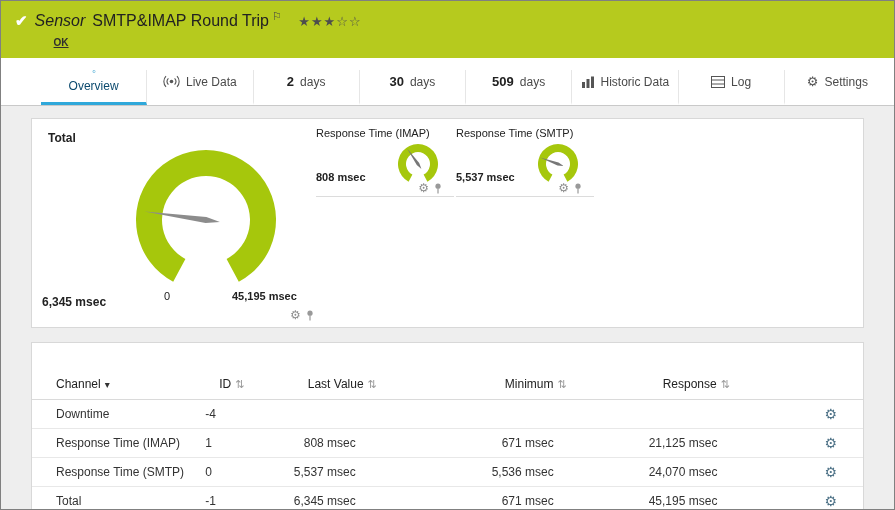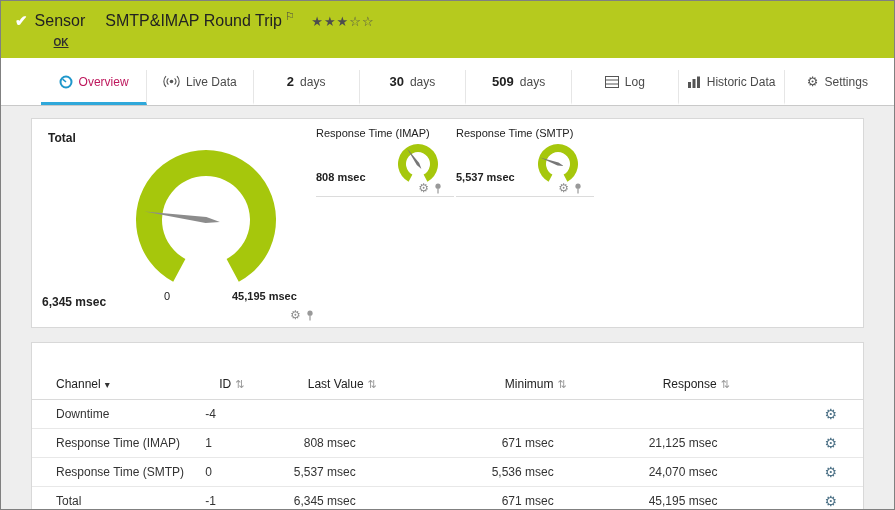--- a/index.html
+++ b/index.html
@@ -3,31 +3,31 @@
 <meta charset="utf-8">
 <style>
   * { margin:0; padding:0; box-sizing:border-box; }
   html,body { background:#fff; font-family:"Liberation Sans", sans-serif; }
   .page { width:895px; height:510px; border:1px solid #808080; background:#eeeeee; overflow:hidden; }
 
   
   .sensor-header { height:57px; background:#b6ca1e; display:flex; padding:9px 12px 0 12px; }
   .check-icon { color:#ffffff; font-size:15px; font-weight:bold; margin:2px 7px 0 2px; }
   .title-line { font-size:16px; color:#222; white-space:nowrap; }
-  .sensor-type { margin-right:20px; }
+  .sensor-type { font-style:italic; margin-right:7px; }
   .flag-icon { font-size:11px; color:#444; vertical-align:super; margin-left:3px; cursor:pointer; }
   .stars { font-size:13px; color:#4d4d4d; margin-left:12px; letter-spacing:1px; cursor:pointer; }
   .status-text { font-size:10px; font-weight:bold; color:#2e2e2e; margin:7px 0 0 19px;text-decoration:underline; }
 
   
   .tabstrip { background:#fff; display:flex; border-bottom:1px solid #c9c9c9; padding:12px 4px 0 40px; height:48px; }
   .tab { flex:1; display:flex; align-items:center; justify-content:center; gap:6px; font-size:12px; color:#4a4a4a;
          border-bottom:3px solid transparent; border-right:1px solid #e6e6e6; padding-bottom:9px; cursor:pointer; white-space:nowrap; }
   .tab:last-child { border-right:none; }
-  .tab.active { color:#be185d; border-bottom-color:#2fa8da; }
+  .tab.active { color:#0c4a6e; border-bottom-color:#2fa8da;flex-direction:column; }
   .tab .num { font-weight:bold; color:#222; font-size:13px; }
   .tab .glyph-icon { font-size:13px; color:#555; }
   .ticon { display:block; }
 
   
   .main { padding:12px 30px 0 30px; }
   .card { background:#fff; border:1px solid #d8d8d8; }
   .gauges-card { position:relative; height:210px; }
   .total-label { position:absolute; left:16px; top:12px; font-size:12px; font-weight:bold; color:#222; }
   .big-gauge { position:absolute; left:74px; top:26px; }
@@ -101,33 +101,33 @@
     <div class="tab">
       <span class="num">30</span>
       <span>days</span>
     </div>
     <div class="tab">
       <span class="num">509</span>
       <span>days</span>
     </div>
     <div class="tab">
       <svg class="ticon" width="14" height="12" viewBox="0 0 14 12">
+        <rect x="1" y="6" width="3" height="6" fill="#555"></rect>
+        <rect x="5.5" y="3" width="3" height="9" fill="#555"></rect>
+        <rect x="10" y="0.5" width="3" height="11.5" fill="#555"></rect>
+      </svg>
+      <span>Historic Data</span>
+    </div>
+    <div class="tab">
+      <svg class="ticon" width="14" height="12" viewBox="0 0 14 12">
         <rect x="0.5" y="0.5" width="13" height="11" fill="none" stroke="#555"></rect>
         <line x1="0.5" y1="4" x2="13.5" y2="4" stroke="#555"></line>
         <line x1="0.5" y1="8" x2="13.5" y2="8" stroke="#555"></line>
       </svg>
       <span>Log</span>
-    </div>
-    <div class="tab">
-      <svg class="ticon" width="14" height="12" viewBox="0 0 14 12">
-        <rect x="1" y="6" width="3" height="6" fill="#555"></rect>
-        <rect x="5.5" y="3" width="3" height="9" fill="#555"></rect>
-        <rect x="10" y="0.5" width="3" height="11.5" fill="#555"></rect>
-      </svg>
-      <span>Historic Data</span>
     </div>
     <div class="tab">
       <span class="glyph-icon">⚙</span>
       <span>Settings</span>
     </div>
   </div>
 
   <div class="main">
 
     <div class="card gauges-card">

